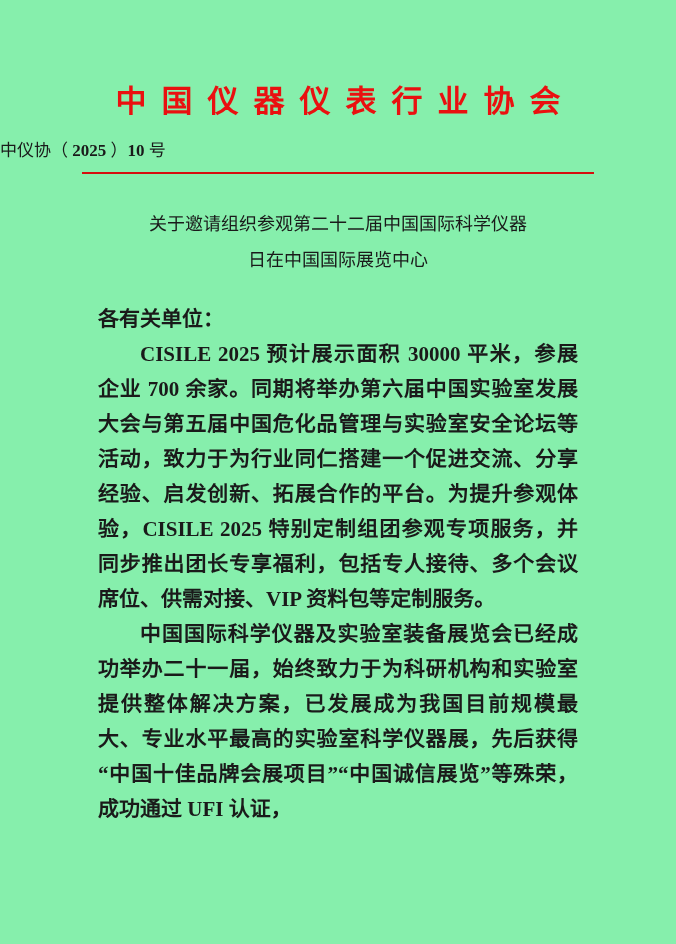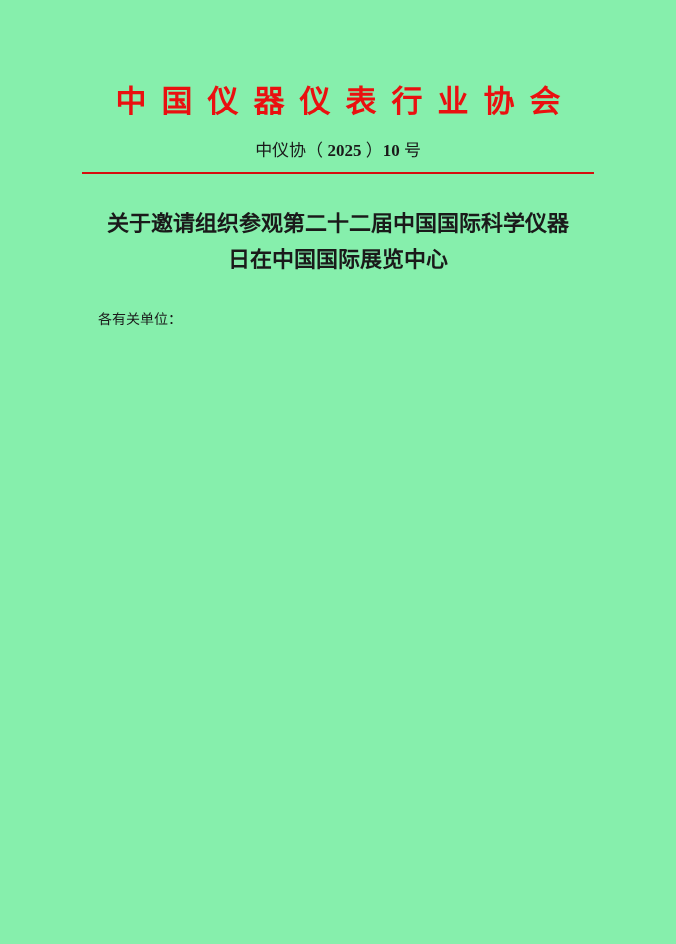--- a/index.html
+++ b/index.html
@@ -24,53 +24,54 @@
     text-align: center;
     font-size: 31px;
     line-height: 36px;
     font-weight: 700;
     letter-spacing: 15px;
     color: var(--header-red, #ea1010);
     white-space: nowrap;
   }
   .doc-number {
     margin-top: 20px;
-    text-align: center;
+    text-align: left;
     font-size: 17px;
     line-height: 22px;
     color: var(--body-text, #1a1a1a);
   }
   .doc-number .num {
     font-weight: 700;
     font-family: "Liberation Serif", "DejaVu Serif", serif;
   }
   .divider {
     width: 512px;
     height: 2px;
     margin: 10px auto 0;
     background: var(--divider-red, #d50e0e);
   }
   .letter-title {
     margin: 32px 0 0;
     text-align: center;
-    font-size: 22px;
+    font-size: 18px;
     line-height: 36px;
-    font-weight: 700;
+    font-weight: 400;
     color: var(--body-text, #1a1a1a);
   }
   .letter-title .title-line {
     display: block;
   }
   .letter-body {
     width: 480px;
     margin: 24px auto 0;
-    font-size: 14px;
+    font-size: 21px;
     line-height: 35px;
     text-align: justify;
     text-justify: inter-character;
+    font-weight: bold;
   }
   .letter-body p {
     margin: 0;
   }
   .salutation {
     text-indent: 0;
   }
   .para {
     text-indent: 2em;
   }
@@ -85,14 +86,16 @@
 
   <div class="divider"></div>
 
   <h2 class="letter-title">
     <span class="title-line">关于邀请组织参观第二十二届中国国际科学仪器</span>
     <span class="title-line">日在中国国际展览中心</span>
   </h2>
 
   <div class="letter-body">
     <p class="salutation">各有关单位：</p>
+    <p class="para">CISILE 2025 预计展示面积 30000 平米，参展企业 700 余家。同期将举办第六届中国实验室发展大会与第五届中国危化品管理与实验室安全论坛等活动，致力于为行业同仁搭建一个促进交流、分享经验、启发创新、拓展合作的平台。为提升参观体验，CISILE 2025 特别定制组团参观专项服务，并同步推出团长专享福利，包括专人接待、多个会议席位、供需对接、VIP 资料包等定制服务。</p>
+    <p class="para">中国国际科学仪器及实验室装备展览会已经成功举办二十一届，始终致力于为科研机构和实验室提供整体解决方案，已发展成为我国目前规模最大、专业水平最高的实验室科学仪器展，先后获得“中国十佳品牌会展项目”“中国诚信展览”等殊荣，成功通过 UFI 认证，</p>
   </div>
 </div>
 
 </body></html>

